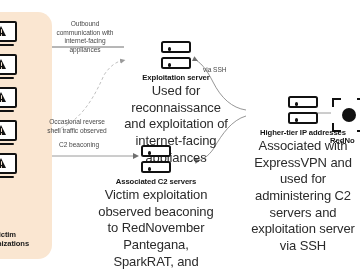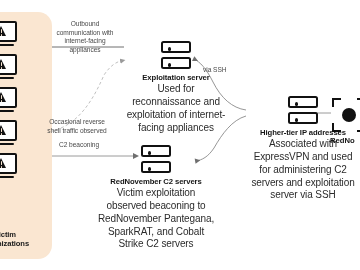--- a/index.html
+++ b/index.html
@@ -148,21 +148,21 @@
   .node-title {
     font-size: 7.7px;
     font-weight: bold;
     color: #161616;
     text-align: center;
     line-height: 1.2;
     margin-top: 4px;
     letter-spacing: -0.1px;
   }
   .node-desc {
-    font-size: 10px;
+    font-size: 13px;
     color: #2b2b2b;
     text-align: center;
     line-height: 1.28;
     margin-top: 1px;
     letter-spacing: -0.1px;
   }
 
   
   #node-exploitation {
     left: 112px;
@@ -326,21 +326,21 @@
 
   <div class="node" id="node-c2">
     <div class="server-icon">
       <div class="bay top">
           <div class="led"></div>
         </div>
       <div class="bay bottom">
           <div class="led"></div>
         </div>
     </div>
-    <div class="node-title">RedNovember C2 servers</div>
+    <div class="node-title">Associated C2 servers</div>
     <div class="node-desc">Victim exploitation observed beaconing to RedNovember Pantegana, SparkRAT, and Cobalt Strike C2 servers</div>
   </div>
 
   <div class="node" id="node-highertier">
     <div class="server-icon">
       <div class="bay top">
           <div class="led"></div>
         </div>
       <div class="bay bottom">
           <div class="led"></div>

